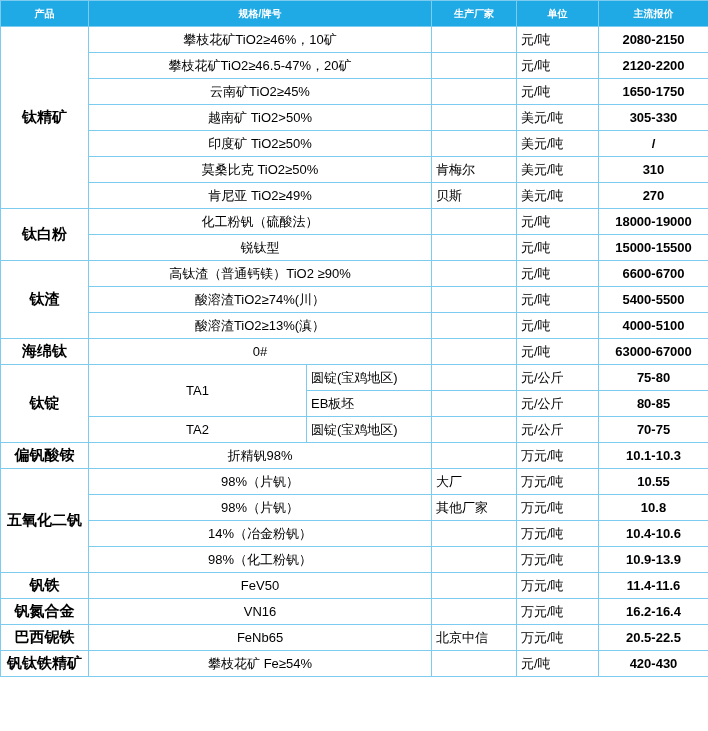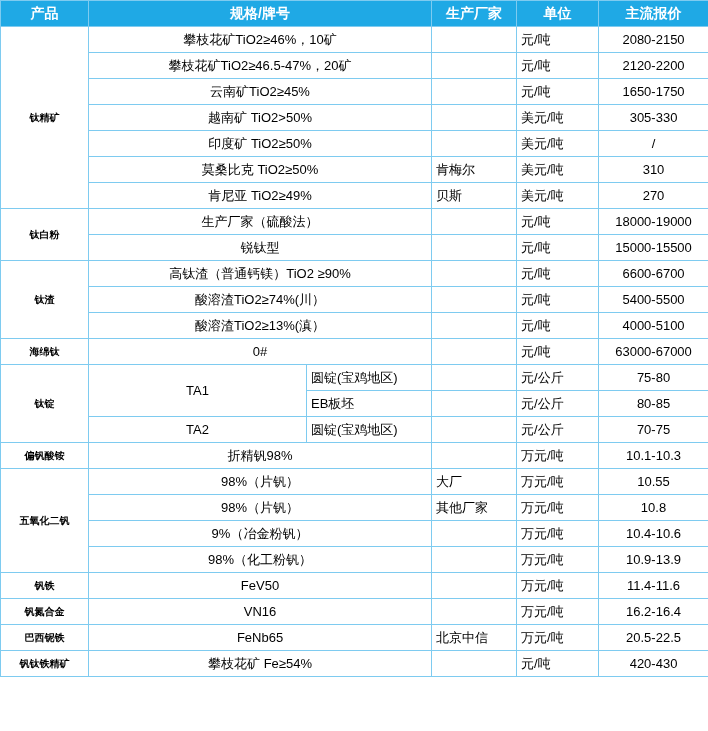--- a/index.html
+++ b/index.html
@@ -27,45 +27,46 @@
     box-sizing: border-box;
     vertical-align: middle;
     overflow: hidden;
     white-space: nowrap;
   }
   thead th {
     background: #1fa9e5;
     color: #ffffff;
     font-weight: bold;
     text-align: center;
-    font-size: 14px;
+    font-size: 10px;
     height: 30px;
     border: 1px solid #1fa9e5;
   }
   td.c-product {
     text-align: center;
     font-weight: bold;
-    font-size: 10px;
+    font-size: 15px;
   }
   td.c-spec {
     text-align: center;
     padding-left: 6px;
   }
   td.c-spec-sub {
     text-align: left;
     padding-left: 6px;
     margin-left: 40px;
   }
   td.c-maker {
   }
   td.c-unit {
     text-align: left;
   }
   td.c-price {
     text-align: center;
+    font-weight: bold;
   }
   .col-product { width: 88px; }
   .col-spec    { width: 218px; }
   .col-maker   { width: 85px; }
   .col-unit    { width: 82px; }
   .col-price   { width: 110px; }
 </style>
 </head>
 <body>
 
@@ -128,21 +129,21 @@
         <td class="c-price">310</td>
       </tr>
       <tr>
         <td class="c-spec" colspan="2">肯尼亚 TiO2≥49%</td>
         <td class="c-maker">贝斯</td>
         <td class="c-unit">美元/吨</td>
         <td class="c-price">270</td>
       </tr>
       <tr>
         <td class="c-product" rowspan="2">钛白粉</td>
-        <td class="c-spec" colspan="2">生产厂家（硫酸法）</td>
+        <td class="c-spec" colspan="2">化工粉钒（硫酸法）</td>
         <td class="c-maker"></td>
         <td class="c-unit">元/吨</td>
         <td class="c-price">18000-19000</td>
       </tr>
       <tr>
         <td class="c-spec" colspan="2">锐钛型</td>
         <td class="c-maker"></td>
         <td class="c-unit">元/吨</td>
         <td class="c-price">15000-15500</td>
       </tr>
@@ -207,21 +208,21 @@
         <td class="c-unit">万元/吨</td>
         <td class="c-price">10.55</td>
       </tr>
       <tr>
         <td class="c-spec" colspan="2">98%（片钒）</td>
         <td class="c-maker">其他厂家</td>
         <td class="c-unit">万元/吨</td>
         <td class="c-price">10.8</td>
       </tr>
       <tr>
-        <td class="c-spec" colspan="2">9%（冶金粉钒）</td>
+        <td class="c-spec" colspan="2">14%（冶金粉钒）</td>
         <td class="c-maker"></td>
         <td class="c-unit">万元/吨</td>
         <td class="c-price">10.4-10.6</td>
       </tr>
       <tr>
         <td class="c-spec" colspan="2">98%（化工粉钒）</td>
         <td class="c-maker"></td>
         <td class="c-unit">万元/吨</td>
         <td class="c-price">10.9-13.9</td>
       </tr>

